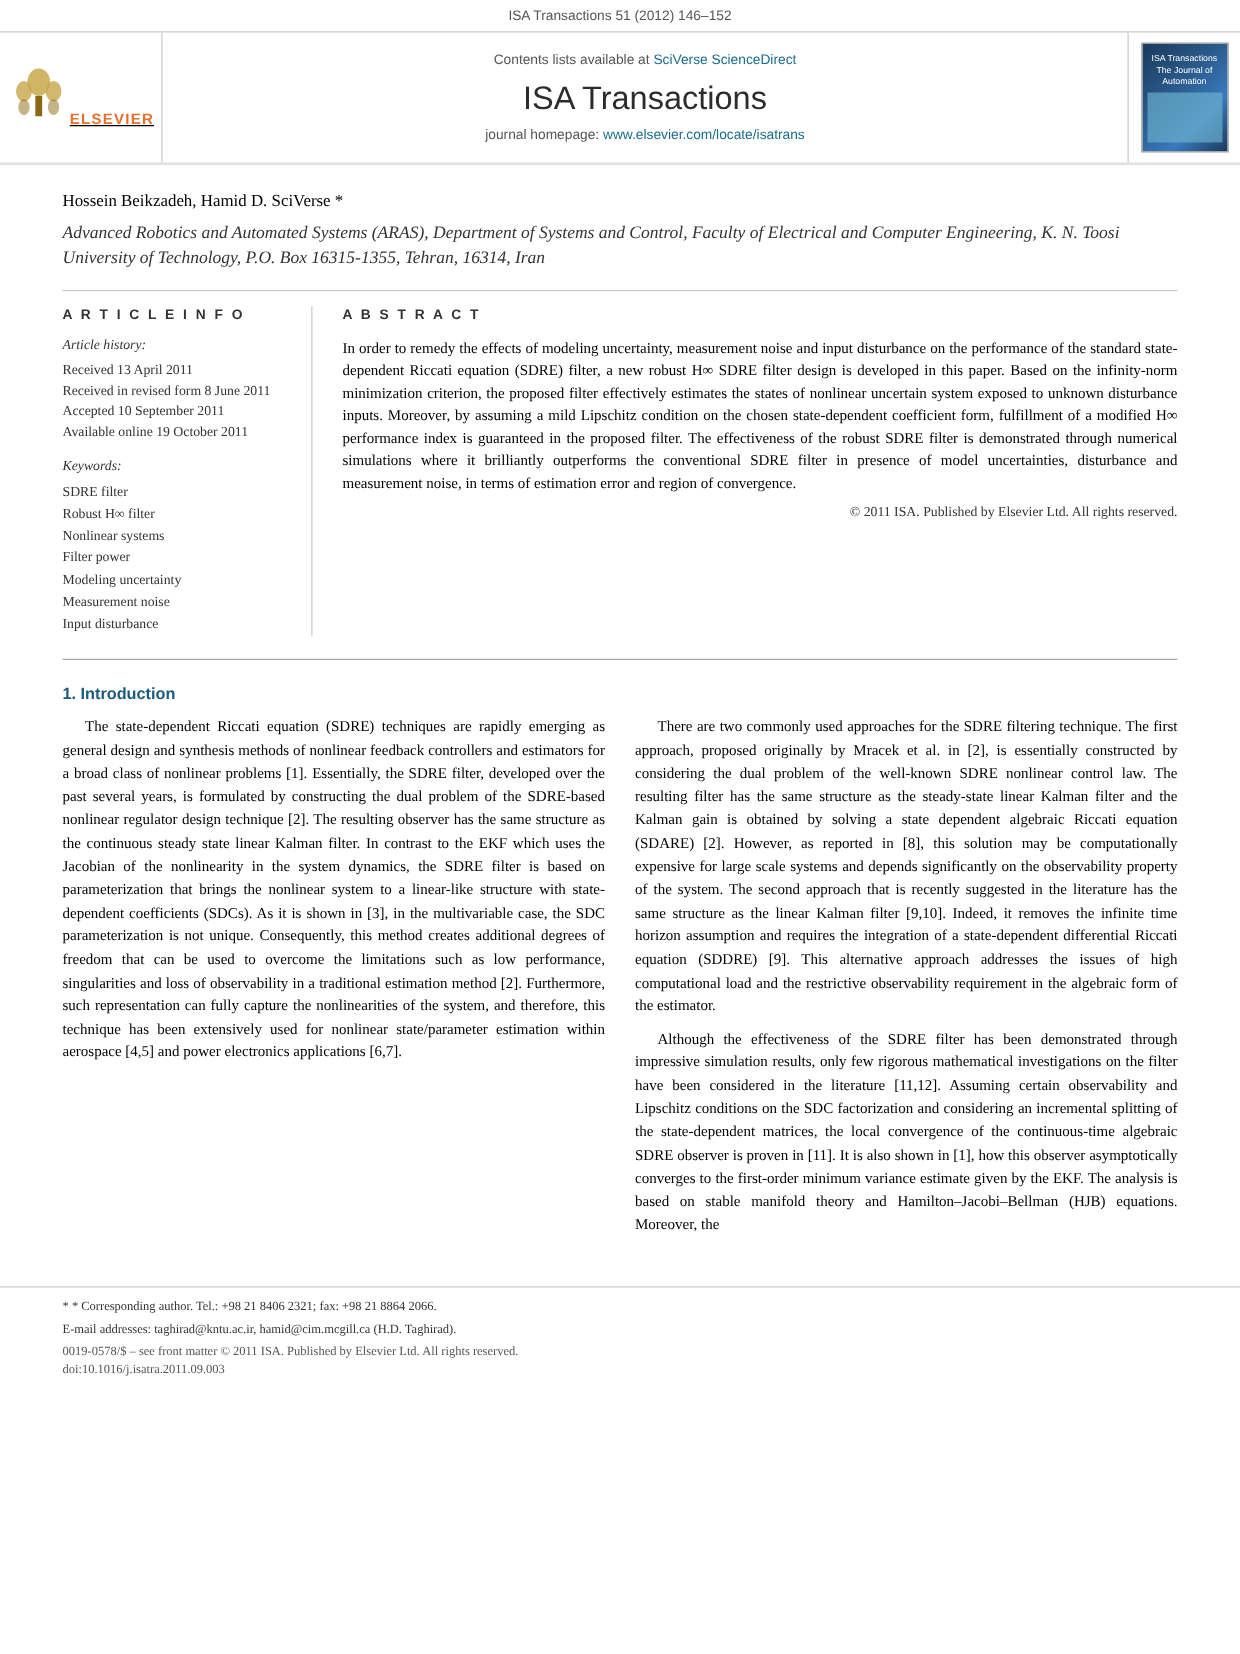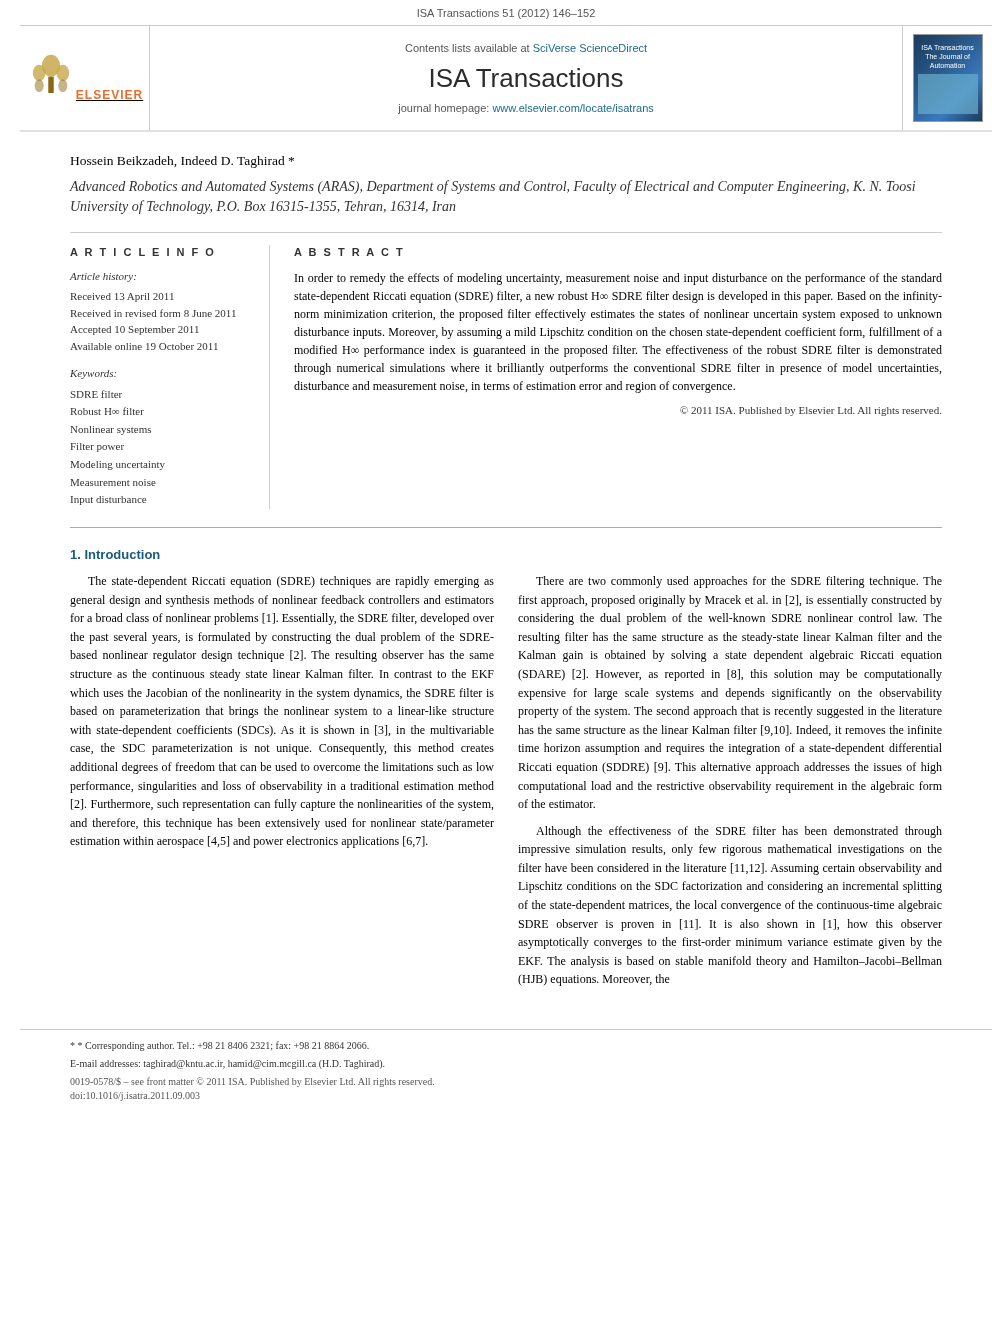--- a/index.html
+++ b/index.html
@@ -8,21 +8,20 @@
       background: #fff;
       color: #000;
       width: 992px;
       min-height: 1323px;
       font-size: 13px;
       line-height: 1.4;
     }
     .page-wrapper {
       width: 992px;
       background: #fff;
-      padding-left: 20px;
     }
     
     .top-bar {
       background: #fff;
       text-align: center;
       padding: 6px 0 4px;
       border-bottom: 1px solid #ccc;
       font-size: 11px;
       color: #555;
       font-family: Arial, sans-serif;
@@ -323,21 +322,21 @@
         <span class="journal-cover-text">ISA Transactions<br>The Journal of Automation</span>
         <div class="journal-cover-img"></div>
       </div>
     </div>
   </div>
 
   <div class="article-content">
 
 
     <div class="article-authors">
-      <span>Hossein Beikzadeh, Indeed D. Taghirad *</span>
+      <span>Hossein Beikzadeh, Hamid D. SciVerse *</span>
     </div>
 
     <div class="article-affiliation">Advanced Robotics and Automated Systems (ARAS), Department of Systems and Control, Faculty of Electrical and Computer Engineering, K. N. Toosi University of Technology, P.O. Box 16315-1355, Tehran, 16314, Iran</div>
 
     <hr class="article-divider">
 
     <div class="two-col">
 
       <div class="col-left">
         <div class="section-heading">A R T I C L E   I N F O</div>

